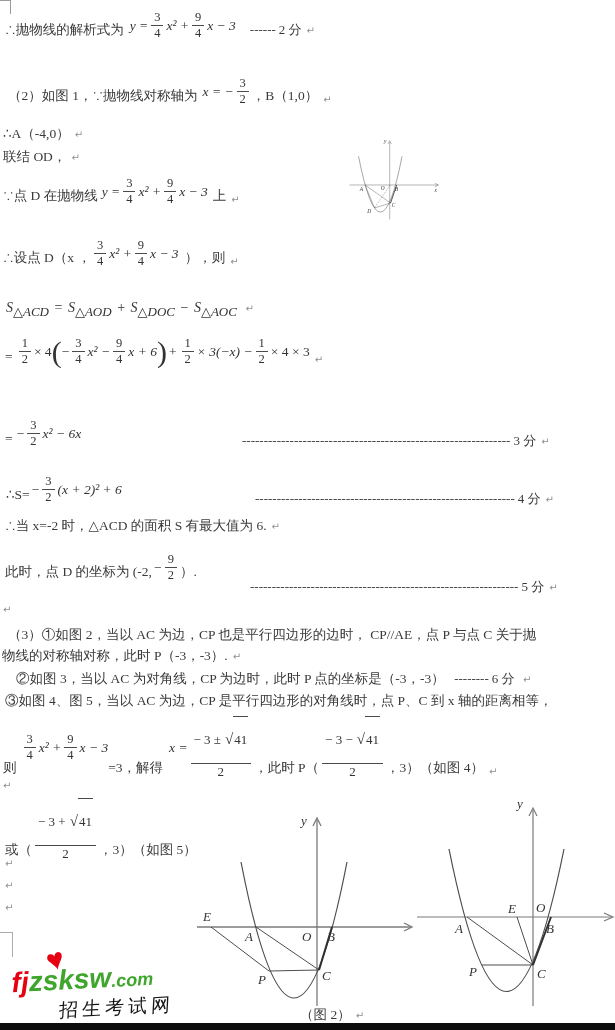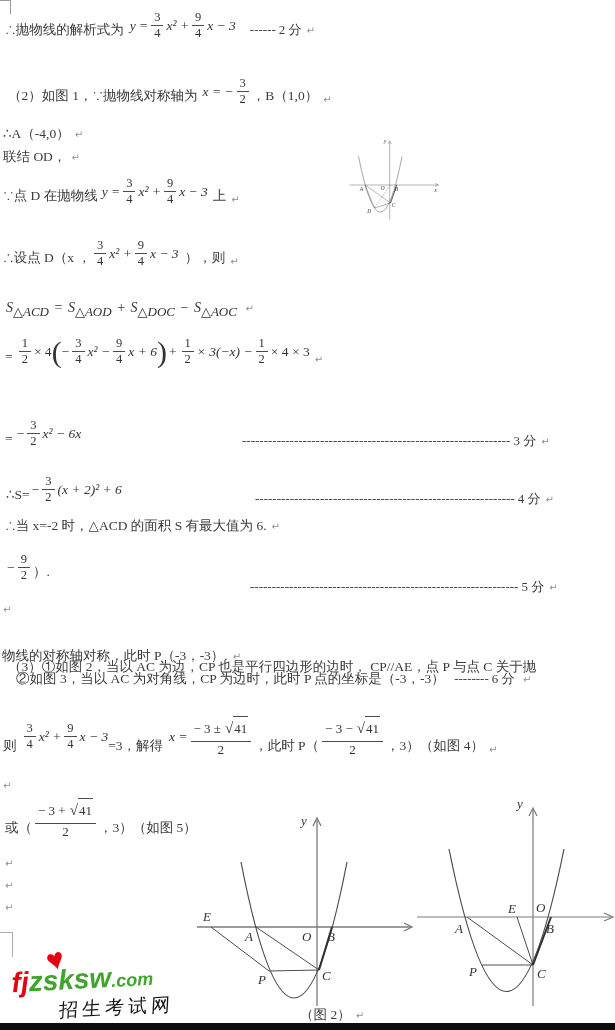--- a/index.html
+++ b/index.html
@@ -10,21 +10,21 @@
   .bl{align-self:flex-end;padding-bottom:2px;}
   .t{font-size:13.5px;color:#3a3a3a;}
   .math{font-family:"Liberation Serif","DejaVu Serif",serif;font-style:italic;color:#333;font-size:13.5px;}
   .up{font-style:normal;}
   .frac{display:inline-flex;flex-direction:column;align-items:center;text-align:center;
         font-style:normal;font-size:12.5px;line-height:1.2;margin:0 3px;vertical-align:middle;color:#333;}
   .frac .fn{border-bottom:1px solid #4a4a4a;padding:0 3px;display:flex;align-items:baseline;justify-content:center;}
   .frac .fd{padding:0 2px;}
   .bigf{font-size:13px;}
   .rt{font-size:15px;margin:0 0 0 4px;}
-  .ol{border-top:1px solid #4a4a4a;padding:4px 1px;}
+  .ol{border-top:1px solid #4a4a4a;padding:15px 1px;}
   .ssub{font-size:13px;font-style:italic;vertical-align:-4px;letter-spacing:0;}
   .pl{font:10px "DejaVu Sans",sans-serif;color:#8f8f8f;margin-left:5px;}
   .plabs{position:absolute;font:10px "DejaVu Sans",sans-serif;color:#8f8f8f;}
   .dash{font-size:13px;color:#3f3f3f;}
   .score{font-size:13px;color:#3a3a3a;margin-left:3px;}
   .bp{font-size:30px;font-weight:400;font-style:normal;color:#333;line-height:1;}
   .mx{margin:0 2px;}
   svg text{font-family:"Liberation Serif","DejaVu Serif",serif;font-style:italic;font-size:13px;fill:#333;}
   .cap{font-size:13.5px;color:#3a3a3a;}
   .wm{position:absolute;left:10px;top:948px;width:200px;height:80px;transform:rotate(-3deg);}
@@ -197,43 +197,45 @@
   </div>
   <div class="abs row" style="left:255px;top:490px;">
     <span class="dash">------------------------------------------------------------</span>
       <span class="score">4 分</span>
       <span class="pl">↵</span>
   </div>
 
   <div class="abs t" style="left:5px;top:517px;"><span>∴当 x=-2 时，△ACD 的面积 S 有最大值为 6.</span><span class="pl">↵</span></div>
 
   <div class="abs row" style="left:5px;top:552px;">
+    <span class="t bl">此时，点 D 的坐标为 (-2,</span>
     <span class="math row" style="margin-left:2px;">
       <span class="up">−</span>
       <span class="frac">
           <span class="fn">9</span>
           <span class="fd">2</span>
         </span>
     </span>
     <span class="t bl">）.</span>
   </div>
   <div class="abs row" style="left:250px;top:578px;">
     <span class="dash">--------------------------------------------------------------</span>
       <span class="score">5 分</span>
       <span class="pl">↵</span>
   </div>
 
   <div class="plabs" style="left:3px;top:604px;">↵</div>
 
-  <div class="abs t" style="left:8px;top:626px;margin-top:32px;">（3）①如图 2，当以 AC 为边，CP 也是平行四边形的边时， CP//AE，点 P 与点 C 关于抛</div>
+  <div class="abs t" style="left:8px;top:626px;">（3）①如图 2，当以 AC 为边，CP 也是平行四边形的边时， CP//AE，点 P 与点 C 关于抛</div>
   <div class="abs t" style="left:2px;top:647px;"><span>物线的对称轴对称，此时 P（-3，-3）.</span><span class="pl">↵</span></div>
   <div class="abs t" style="left:16px;top:670px;"><span>②如图 3，当以 AC 为对角线，CP 为边时，此时 P 点的坐标是（-3，-3）</span>
     <span style="margin-left:6px;"><span class="dash">--------</span><span class="score">6 分</span></span>
     <span class="pl">↵</span>
   </div>
+  <div class="abs t" style="left:5px;top:692px;">③如图 4、图 5，当以 AC 为边，CP 是平行四边形的对角线时，点 P、C 到 x 轴的距离相等，</div>
 
   <div class="abs row" style="left:3px;top:716px;">
     <span class="t bl">则</span>
     <span class="math row" style="margin-left:4px;">
       <span class="frac">
           <span class="fn">3</span>
           <span class="fd">4</span>
         </span>
       <span>x² +</span>
       <span class="frac">

